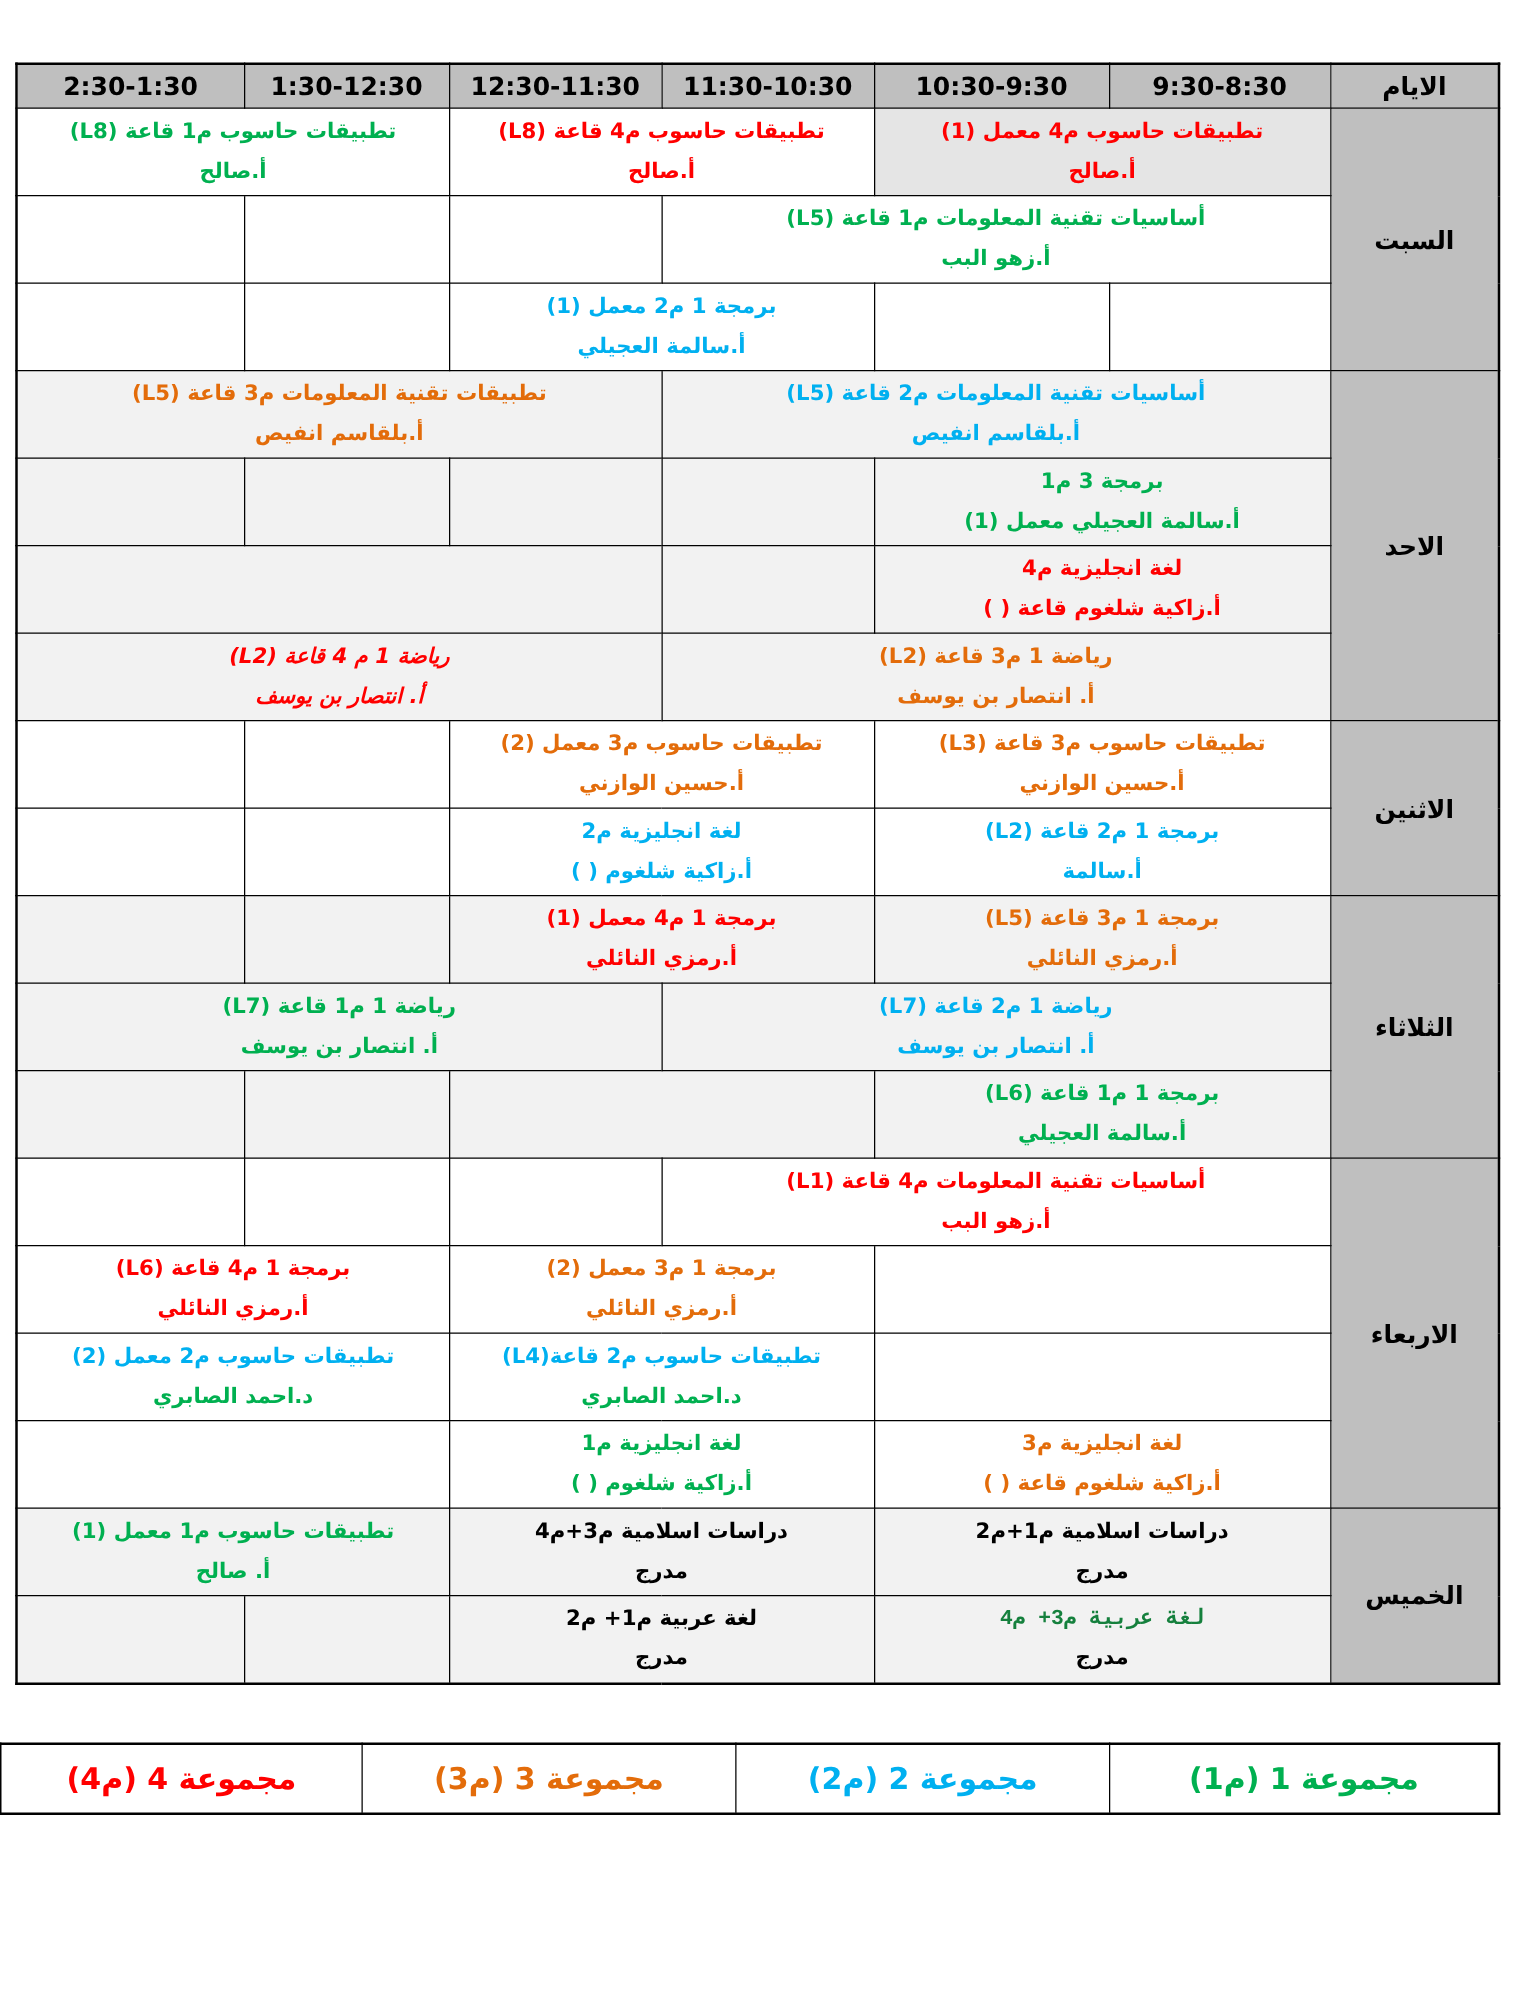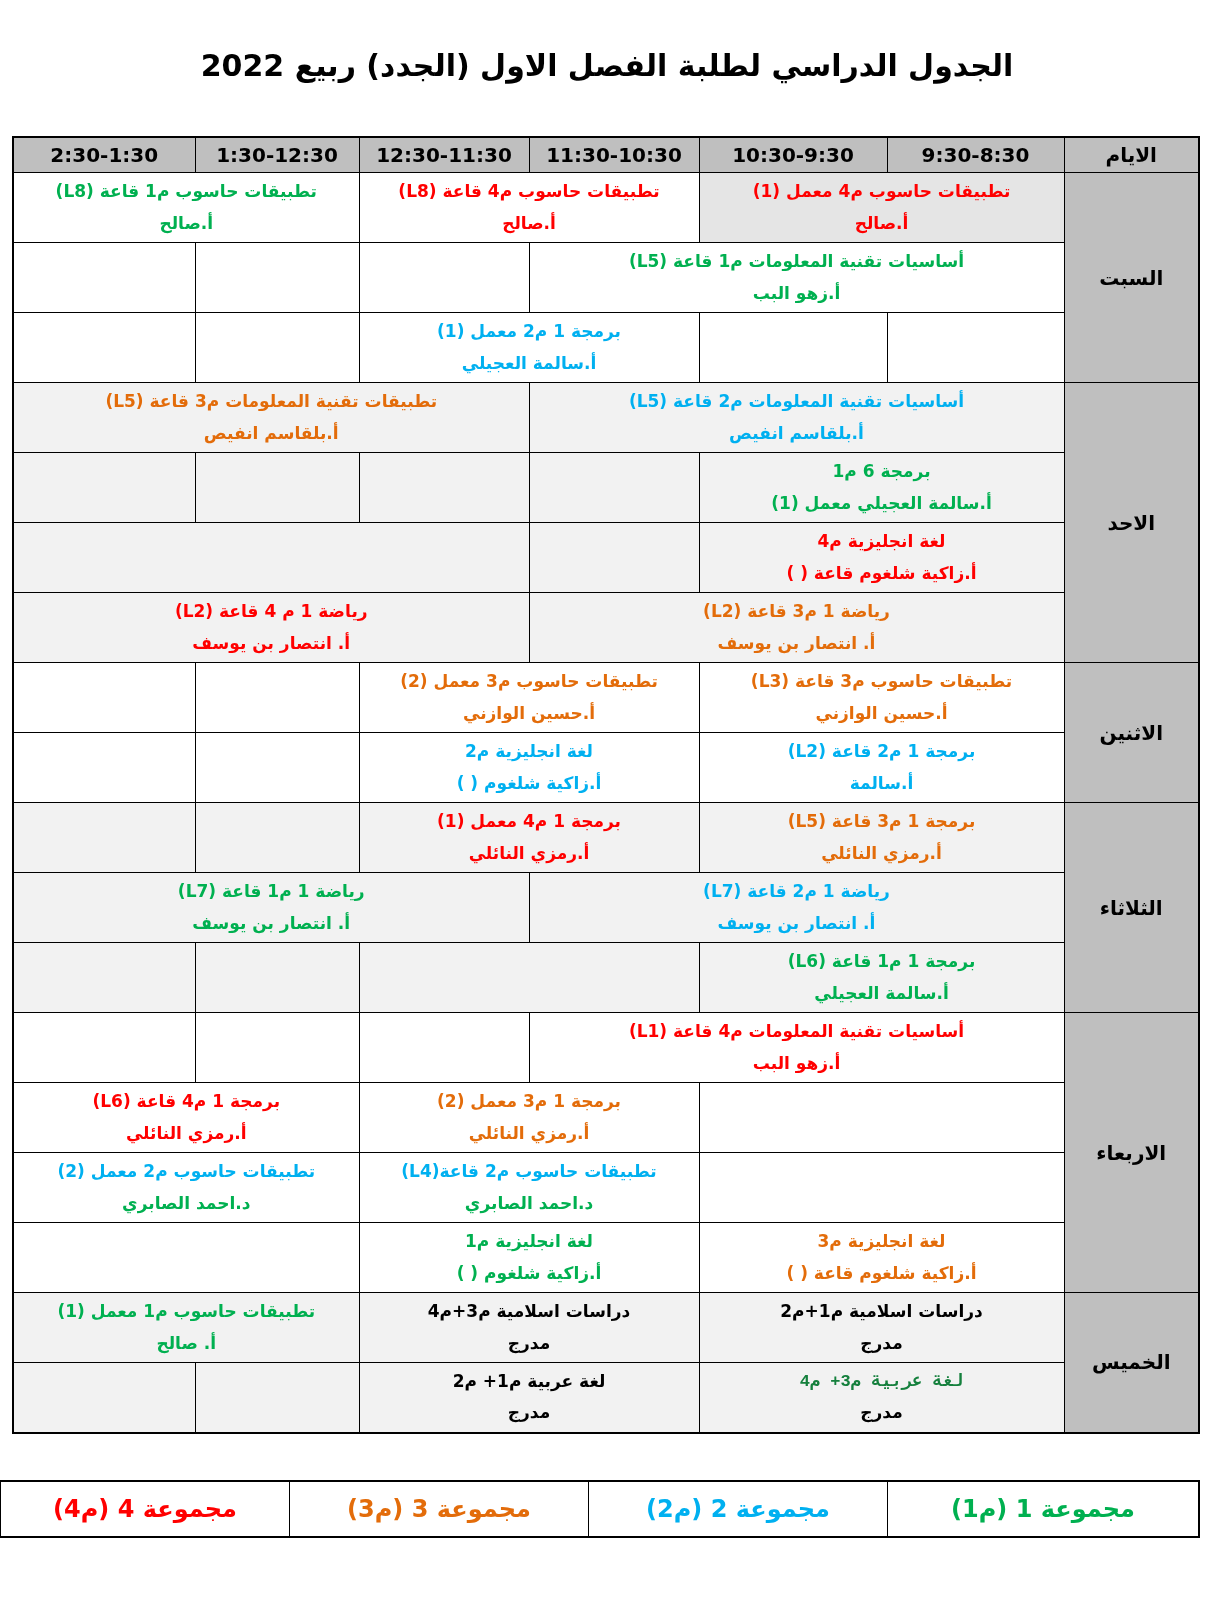--- a/index.html
+++ b/index.html
@@ -18,21 +18,20 @@
   .legend td{border:1.5px solid #000;text-align:center;font-size:24px;font-weight:bold;height:52px;}
   .legend td:nth-child(1){width:308px;}
   .legend td:nth-child(2){width:296px;}
   .legend td:nth-child(3){width:296px;}
   .legend td:nth-child(4){width:286px;}
 </style>
 </head>
 <body>
 
 <div class="page">
-  <div class="title">الجدول الدراسي لطلبة الفصل الاول (الجدد)  ربيع 2022</div>
 
   <table class="schedule">
     <colgroup>
       <col style="width:135px">
         <col style="width:177px">
         <col style="width:188px">
       <col style="width:170px">
         <col style="width:170px">
         <col style="width:164px">
       <col style="width:182px">
@@ -89,42 +88,42 @@
             <div class="course-line" style="color: rgb(0, 176, 240);">أساسيات تقنية المعلومات م2 قاعة (L5)</div>
             <div class="course-line" style="color: rgb(0, 176, 240);">أ.بلقاسم انفيص</div>
           </td>
           <td class="course-cell" colspan="3" style="background: rgb(242, 242, 242);">
             <div class="course-line" style="color: rgb(227, 108, 10);">تطبيقات تقنية المعلومات م3 قاعة (L5)</div>
             <div class="course-line" style="color: rgb(227, 108, 10);">أ.بلقاسم انفيص</div>
           </td>
         </tr>
         <tr>
           <td class="course-cell" colspan="2" style="background: rgb(242, 242, 242);">
-            <div class="course-line" style="color: rgb(0, 176, 80);">برمجة 6 م1</div>
+            <div class="course-line" style="color: rgb(0, 176, 80);">برمجة 3 م1</div>
             <div class="course-line" style="color: rgb(0, 176, 80);">أ.سالمة العجيلي معمل (1)</div>
           </td>
           <td class="empty-cell" colspan="1" style="background: rgb(242, 242, 242);"></td>
           <td class="empty-cell" colspan="1" style="background: rgb(242, 242, 242);"></td>
           <td class="empty-cell" colspan="1" style="background: rgb(242, 242, 242);"></td>
           <td class="empty-cell" colspan="1" style="background: rgb(242, 242, 242);"></td>
         </tr>
         <tr>
           <td class="course-cell" colspan="2" style="background: rgb(242, 242, 242);">
             <div class="course-line" style="color: rgb(255, 0, 0);">لغة انجليزية م4</div>
             <div class="course-line" style="color: rgb(255, 0, 0);">أ.زاكية شلغوم قاعة (  )</div>
           </td>
           <td class="empty-cell" colspan="1" style="background: rgb(242, 242, 242);"></td>
           <td class="empty-cell" colspan="3" style="background: rgb(242, 242, 242);"></td>
         </tr>
         <tr>
           <td class="course-cell" colspan="3" style="background: rgb(242, 242, 242);">
             <div class="course-line" style="color: rgb(227, 108, 10);">رياضة 1 م3 قاعة (L2)</div>
             <div class="course-line" style="color: rgb(227, 108, 10);">أ. انتصار بن يوسف</div>
           </td>
-          <td class="course-cell" colspan="3" style="background: rgb(242, 242, 242);">
+          <td class="course-cell" colspan="3" style="background: rgb(242, 242, 242); font-style: italic;">
             <div class="course-line" style="color: rgb(255, 0, 0);">رياضة 1 م 4 قاعة (L2)</div>
             <div class="course-line" style="color: rgb(255, 0, 0);">أ. انتصار بن يوسف</div>
           </td>
         </tr>
         <tr>
           <td class="day-cell" rowspan="2">الاثنين</td>
           <td class="course-cell" colspan="2" style="background: rgb(255, 255, 255);">
             <div class="course-line" style="color: rgb(227, 108, 10);">تطبيقات حاسوب م3 قاعة (L3)</div>
             <div class="course-line" style="color: rgb(227, 108, 10);">أ.حسين الوازني</div>
           </td>

